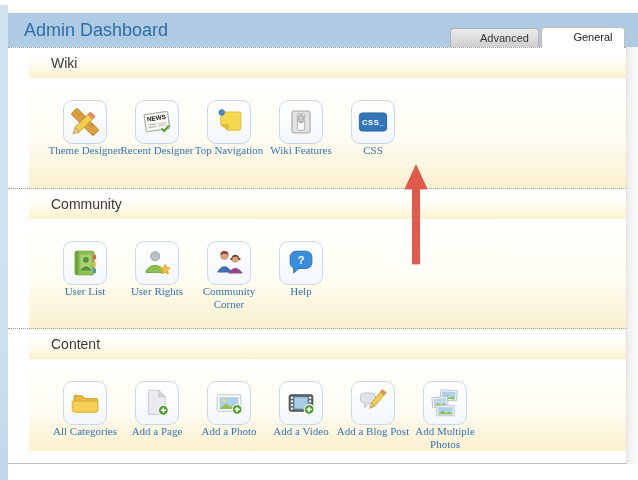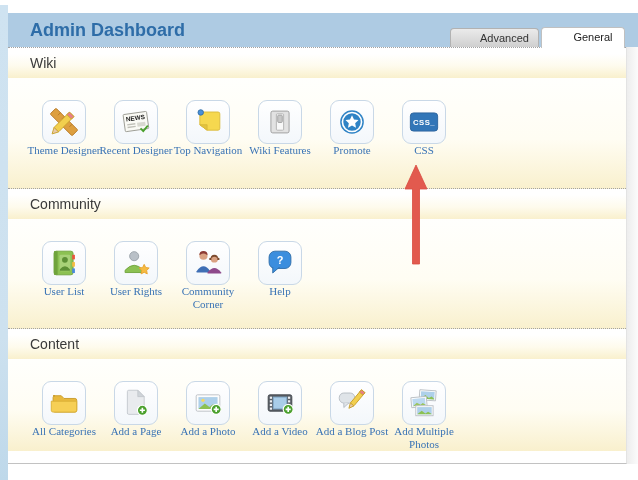--- a/index.html
+++ b/index.html
@@ -1,33 +1,33 @@
 <!DOCTYPE html>
 <html><head>
 <meta charset="utf-8">
 <style>
   html,body{margin:0;padding:0;}
   body{width:638px;height:480px;position:relative;background:#ffffff;overflow:hidden;
        font-family:"Liberation Sans","DejaVu Sans",sans-serif;}
   #left-strip{position:absolute;left:0;top:5px;width:8px;height:475px;
        background:linear-gradient(to bottom,#cfe3f1 0%,#cde1ef 70%,#bed8ea 100%);}
   #header-bar{position:absolute;left:8px;top:13px;width:630px;height:34px;background:#aecbe3;}
-  #page-title{position:absolute;left:22px;top:0;line-height:34px;font-size:18px;font-weight:bold;color:#2e6da8;}
+  #page-title{position:absolute;left:16px;top:0;line-height:34px;font-size:18px;font-weight:normal;color:#2e6da8;}
   .tab{position:absolute;box-sizing:border-box;text-align:center;font-size:11px;
        border:1px solid #b2b2b2;border-bottom:none;border-radius:4px 4px 0 0;cursor:default;padding-left:20px;}
   #tab-advanced{left:450px;top:28px;width:89px;height:19px;line-height:18px;color:#333;
        background:linear-gradient(to bottom,#ebebeb,#cfcfcf);z-index:2;}
   #tab-general{left:541px;top:27px;width:84px;height:21px;line-height:19px;color:#222;
        background:#ffffff;border-color:#c0c0c0;z-index:5;}
   #panel{position:absolute;left:8px;top:47px;width:619px;height:417px;box-sizing:border-box;
        background:#fff;border-right:1px solid #e3e3e3;border-bottom:1px solid #c2c2c2;}
   #right-margin{position:absolute;left:627px;top:47px;width:11px;height:417px;
        background:linear-gradient(to right,#ededed,#fbfbfb);}
   .section{box-sizing:border-box;position:relative;}
-  .section{border-top:1px dotted #a3a3a3;}
+  .section{border-top:1px dotted #a3a3a3;padding-left:21px;}
   .section-header{height:30px;padding-left:22px;display:flex;align-items:center;
        font-size:14px;color:#3a3a3a;
        background:linear-gradient(to bottom,#ffffff 20%,#fefbed 60%,#f9f0cd 100%);}
   .section-body{display:flex;align-items:flex-start;padding:22px 0 0 20px;box-sizing:border-box;
        background:linear-gradient(to bottom,#fffffd 0%,#fffdf3 55%,#f9f0cd 100%);}
   .sec-wiki{height:141px;}      .sec-wiki .section-body{height:111px;}
   .sec-community{height:140px;} .sec-community .section-body{height:110px;}
   .sec-content{height:136px;}   .sec-content .section-body{height:92px;}
   .item{width:72px;display:flex;flex-direction:column;align-items:center;cursor:pointer;}
   .icon-box{width:44px;height:44px;box-sizing:border-box;border:1px solid #c9d8e7;border-radius:9px;
@@ -102,30 +102,20 @@
         <div class="icon-box">
           <svg width="40" height="40" viewBox="0 0 44 44">
             <rect x="12" y="10" width="20" height="24" rx="2" fill="#e2e2e2" stroke="#9a9a9a"></rect>
             <rect x="18" y="13" width="8" height="18" rx="1" fill="#f8f8f8" stroke="#b0b0b0"></rect>
             <rect x="19.5" y="14.5" width="5" height="8" rx="1" fill="#c8c8c8" stroke="#a0a0a0"></rect>
           </svg>
         </div>
         <div class="item-label">Wiki Features</div>
       </div>
 
-      <div class="item">
-        <div class="icon-box">
-          <svg width="40" height="40" viewBox="0 0 44 44">
-            <circle cx="22" cy="22" r="13" fill="#2f83c5"></circle>
-            <circle cx="22" cy="22" r="10.5" fill="none" stroke="#ffffff" stroke-width="1.8"></circle>
-            <polygon points="22,14.5 24.2,19.3 29.2,19.9 25.5,23.4 26.4,28.4 22,25.9 17.6,28.4 18.5,23.4 14.8,19.9 19.8,19.3" fill="#ffffff"></polygon>
-          </svg>
-        </div>
-        <div class="item-label">Promote</div>
-      </div>
 
       <div class="item">
         <div class="icon-box">
           <svg width="40" height="40" viewBox="0 0 44 44">
             <rect x="7" y="12" width="30" height="20" rx="3.5" fill="#3276b8" stroke="#2a629c"></rect>
             <text x="22" y="25.5" font-size="8.5" font-weight="bold" fill="#ffffff" text-anchor="middle" letter-spacing="0.5" font-family="Liberation Sans,sans-serif">CSS_</text>
           </svg>
         </div>
         <div class="item-label">CSS</div>
       </div>

